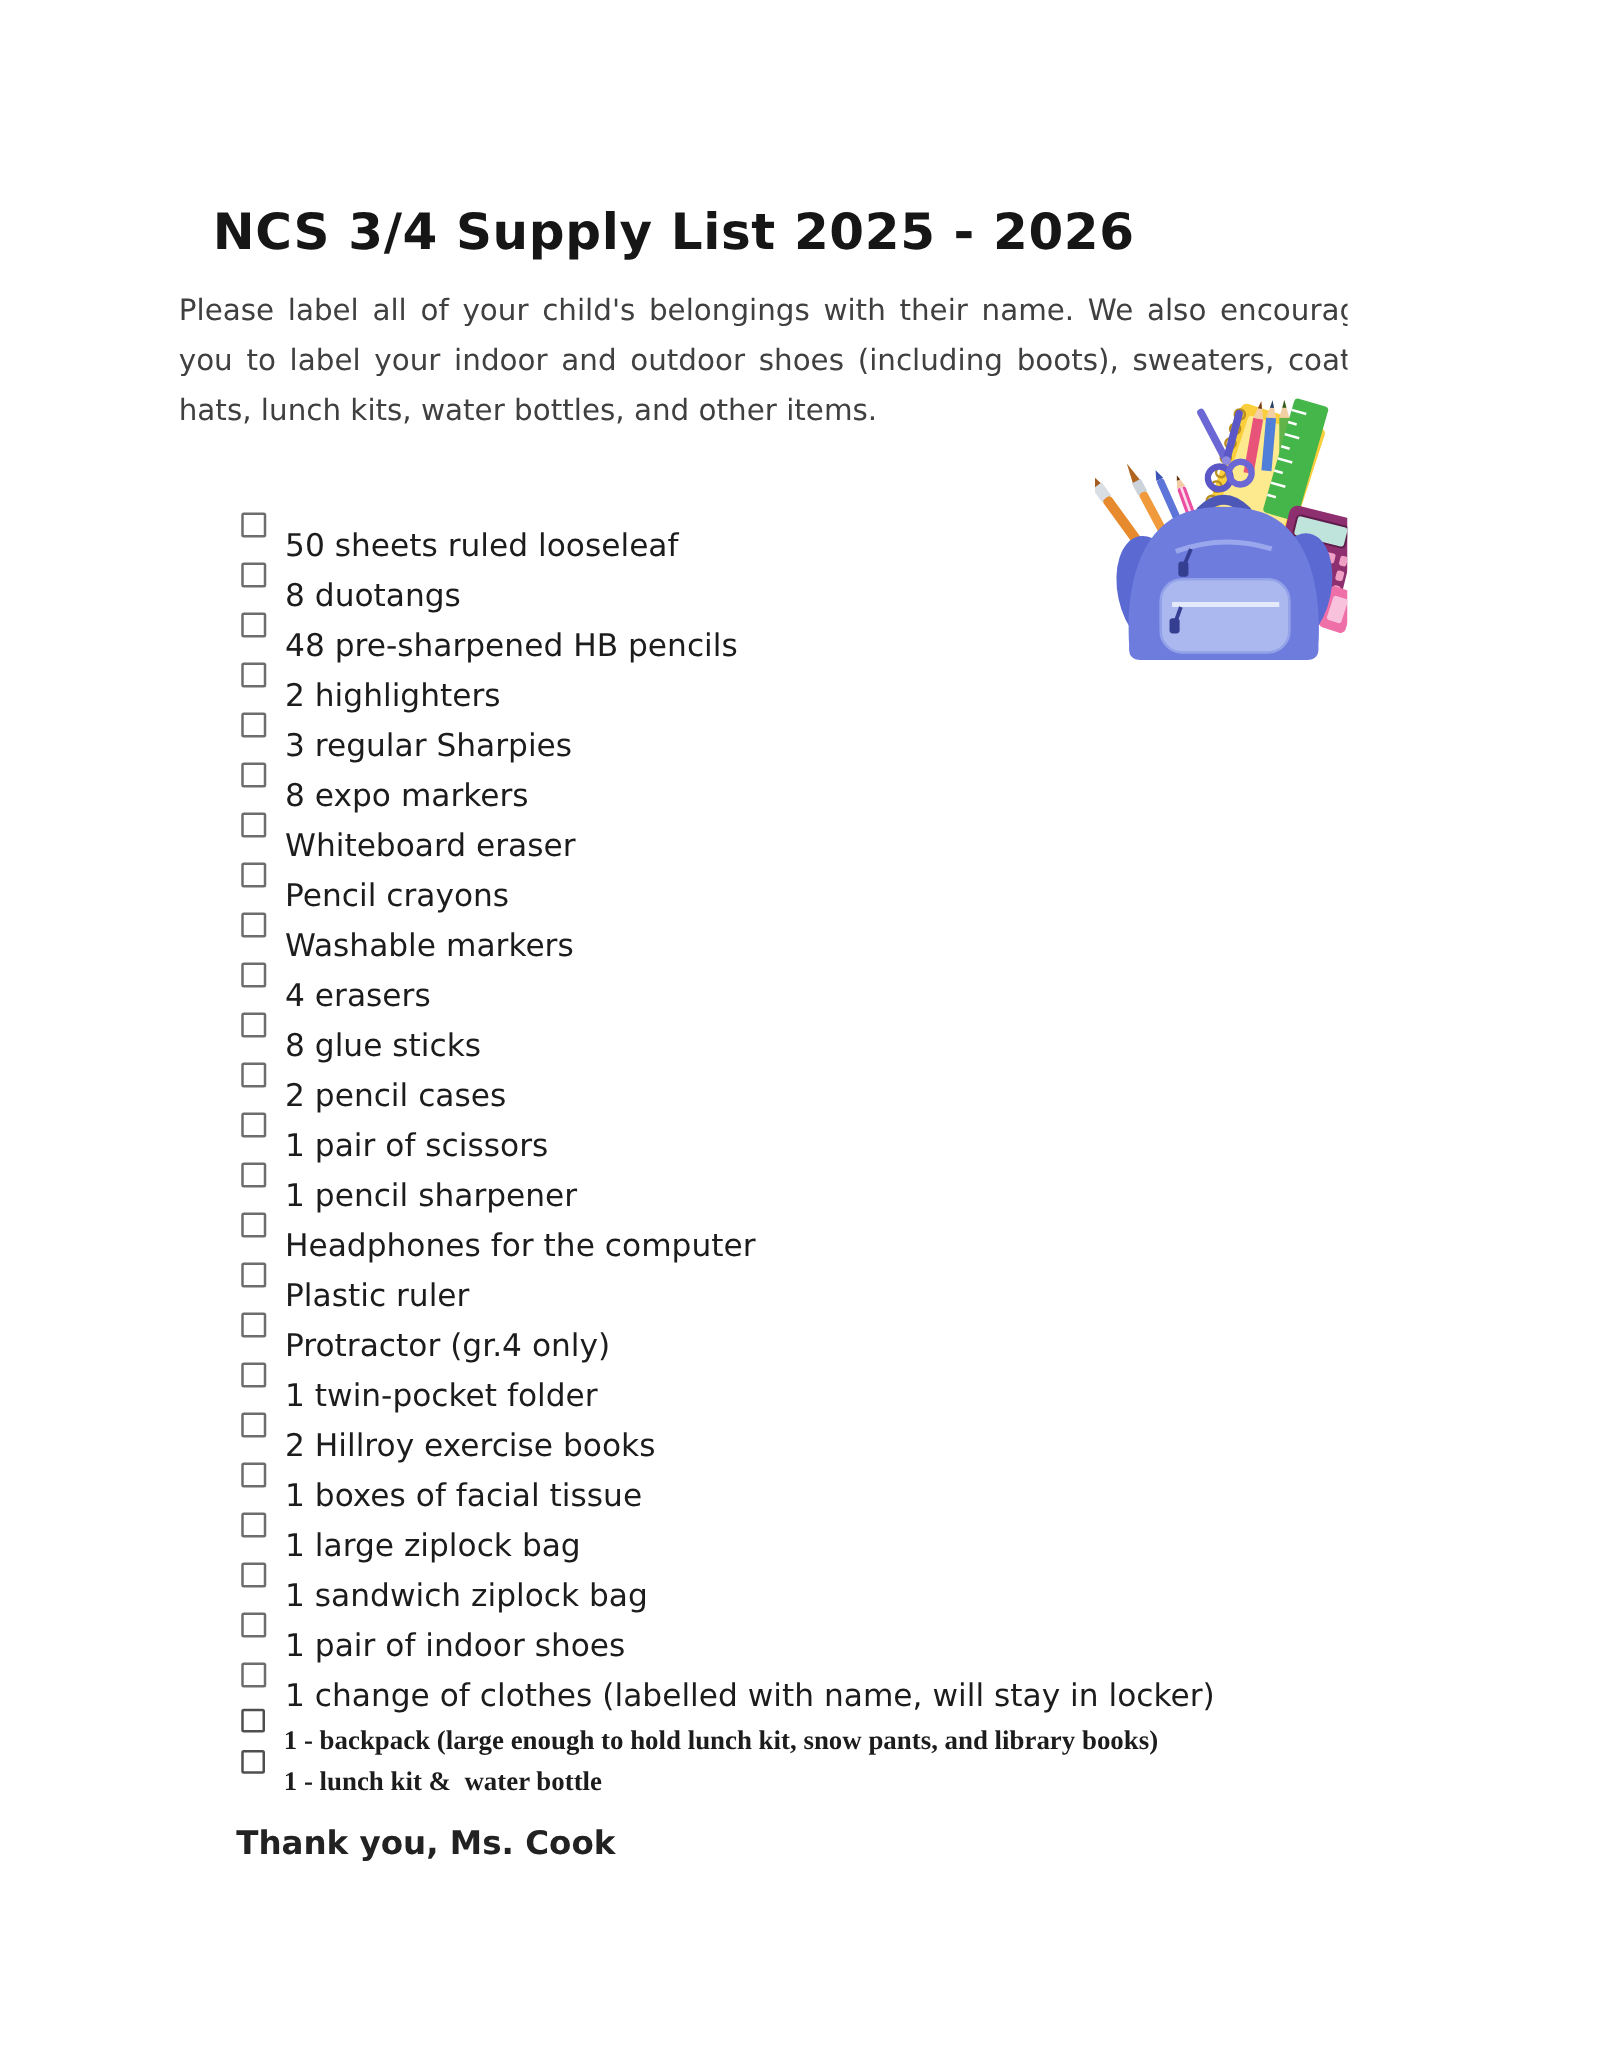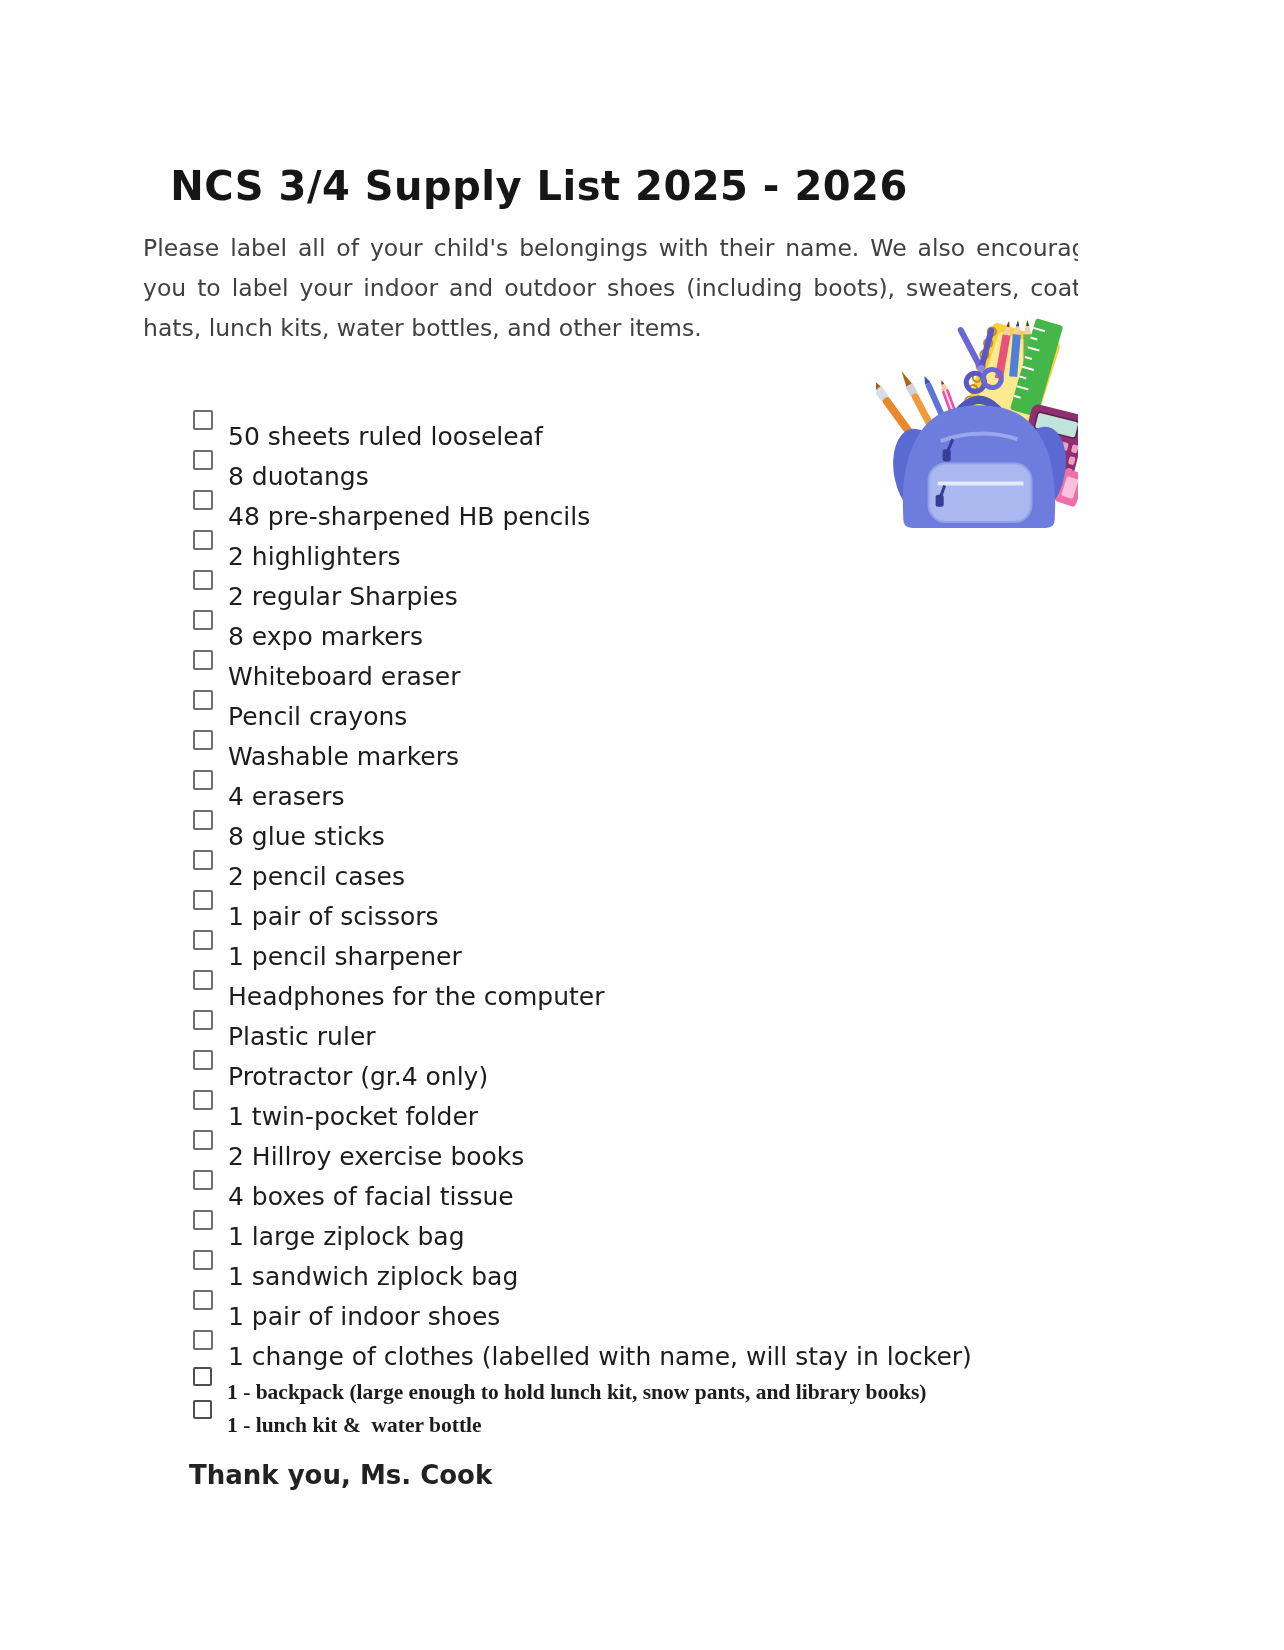--- a/index.html
+++ b/index.html
@@ -183,36 +183,36 @@
         <rect x="59" y="179" width="8" height="12" rx="2.5" fill="#353f92"></rect>
       </g>
     </svg>
   </div>
 
   <div class="checklist">
       <div class="item"><span class="box"></span><span class="label">50 sheets ruled looseleaf</span></div>
       <div class="item"><span class="box"></span><span class="label">8 duotangs</span></div>
       <div class="item"><span class="box"></span><span class="label">48 pre-sharpened HB pencils</span></div>
       <div class="item"><span class="box"></span><span class="label">2 highlighters</span></div>
-      <div class="item"><span class="box"></span><span class="label">2 regular Sharpies</span></div>
+      <div class="item"><span class="box"></span><span class="label">3 regular Sharpies</span></div>
       <div class="item"><span class="box"></span><span class="label">8 expo markers</span></div>
       <div class="item"><span class="box"></span><span class="label">Whiteboard eraser</span></div>
       <div class="item"><span class="box"></span><span class="label">Pencil crayons</span></div>
       <div class="item"><span class="box"></span><span class="label">Washable markers</span></div>
       <div class="item"><span class="box"></span><span class="label">4 erasers</span></div>
       <div class="item"><span class="box"></span><span class="label">8 glue sticks</span></div>
       <div class="item"><span class="box"></span><span class="label">2 pencil cases</span></div>
       <div class="item"><span class="box"></span><span class="label">1 pair of scissors</span></div>
       <div class="item"><span class="box"></span><span class="label">1 pencil sharpener</span></div>
       <div class="item"><span class="box"></span><span class="label">Headphones for the computer</span></div>
       <div class="item"><span class="box"></span><span class="label">Plastic ruler</span></div>
       <div class="item"><span class="box"></span><span class="label">Protractor (gr.4 only)</span></div>
       <div class="item"><span class="box"></span><span class="label">1 twin-pocket folder</span></div>
       <div class="item"><span class="box"></span><span class="label">2 Hillroy exercise books</span></div>
-      <div class="item"><span class="box"></span><span class="label">4 boxes of facial tissue</span></div>
+      <div class="item"><span class="box"></span><span class="label">1 boxes of facial tissue</span></div>
       <div class="item"><span class="box"></span><span class="label">1 large ziplock bag</span></div>
       <div class="item"><span class="box"></span><span class="label">1 sandwich ziplock bag</span></div>
       <div class="item"><span class="box"></span><span class="label">1 pair of indoor shoes</span></div>
       <div class="item"><span class="box"></span><span class="label">1 change of clothes (labelled with name, will stay in locker)</span></div>
       <div class="item em"><span class="box"></span><span class="label">1 - backpack (large enough to hold lunch kit, snow pants, and library books)</span></div>
       <div class="item em"><span class="box"></span><span class="label">1 - lunch kit &amp;  water bottle</span></div>
     </div>
 
   <div class="closing">Thank you, Ms. Cook</div>
 

